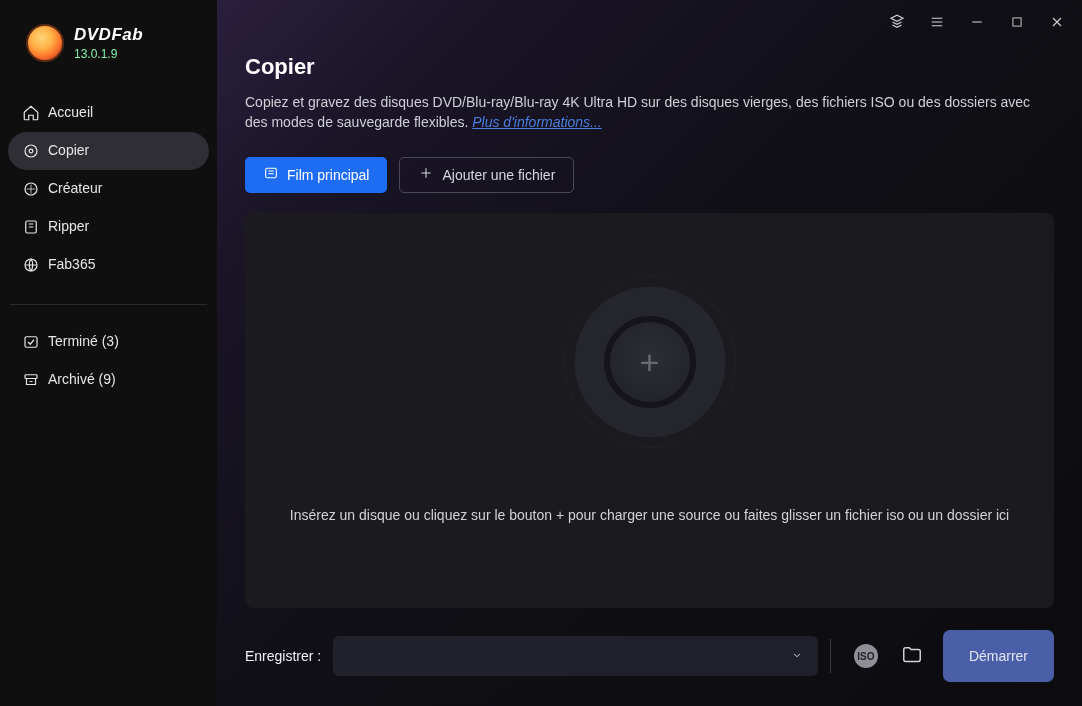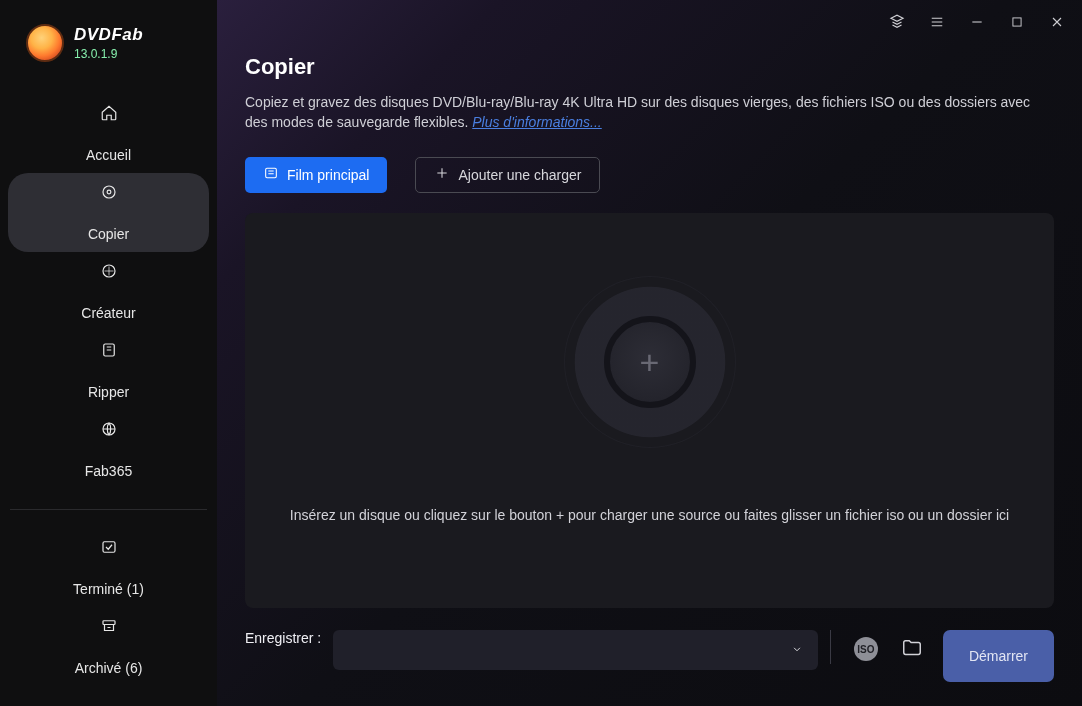--- a/index.html
+++ b/index.html
@@ -32,26 +32,25 @@
   background: radial-gradient(circle at 40% 35%, #ffd27a 0%, #ffb347 35%, #ff7a2e 60%, #d94e21 80%);
   border: 2px solid #5e2c12;
   position: relative;
   flex-shrink: 0;
 }
 .brand-text { display: flex; flex-direction: column; line-height: 1.2; }
 .brand-name { font-weight: 700; font-size: 17px; color: #fff; font-style: italic; letter-spacing: .5px;}
 .brand-ver { font-size: 12px; color: #86efac; margin-top: 2px;}
 .nav { padding: 14px 8px 0 8px; }
 .nav-item {
-  display: flex; align-items: center; gap: 25px;
+  display: flex; gap: 8px;
   padding: 10px 14px;
   border-radius: 20px;
   color: #e6e6e6;
   cursor: pointer;
-  flex-direction: column;
 }
 .nav-item.active { background: #2e2e34; }
 .nav-item .icon { width: 18px; height: 18px; display: flex; align-items: center; justify-content: center; }
 .nav-divider { height: 1px; background: #2a2a2d; margin: 20px 10px 18px; }
 .main {
   flex: 1;
   display: flex;
   flex-direction: column;
   background: linear-gradient(135deg, #2a1f3d 0%, #1a1426 18%, #0f0f15 50%, #0c0c10 100%);
   position: relative;
@@ -62,21 +61,21 @@
   justify-content: flex-end;
   align-items: center;
   gap: 18px;
   padding: 0 14px;
 }
 .titlebar .tbtn { width: 22px; height: 22px; display:flex; align-items:center; justify-content:center; color:#cfcfd4; cursor:pointer; }
 .content { padding: 10px 28px 0 28px; flex:1; display:flex; flex-direction:column; }
 .page-title { font-size: 22px; font-weight: 700; color: #fff; margin-bottom: 12px; }
 .desc { color: #cfcfd6; line-height: 1.45; max-width: 820px; }
 .desc .link { color: #4a7fe0; text-decoration: underline; cursor: pointer; font-style: italic; }
-.actions { display: flex; gap: 28px; margin: 24px 0 20px; }
+.actions { display: flex; gap: 12px; margin: 24px 0 20px; }
 .btn { display:flex; align-items:center; gap:8px; height:36px; padding:0 18px; border-radius:5px; font-size:14px; cursor:pointer; }
 .btn-primary { background:#1d6cf2; color:#fff; }
 .btn-outline { background:transparent; color:#d7d7dc; border:1px solid #4a4a52; }
 .dropzone {
   background: #1a1a1f;
   border-radius: 8px;
   flex:1; min-height: 360px;
   display:flex; flex-direction:column; align-items:center; justify-content:center;
   gap: 60px;
   margin-bottom: 22px;
@@ -90,21 +89,21 @@
 .drop-circle {
   width: 92px; height:92px; border-radius:50%;
   background: radial-gradient(circle at 50% 45%, #2d2d36 0%, #24242c 70%, #1c1c23 100%);
   border: 6px solid #14141a;
   display:flex; align-items:center; justify-content:center;
   color:#696974; font-size:34px; font-weight:300;
   cursor:pointer;
 }
 .drop-text { color:#d2d2d8; font-size:14px; padding: 0 30px 20px; }
 .footer {
-  display:flex; gap: 12px;
+  display:flex; align-items:center; gap: 12px;
   padding: 0 0 24px 0;
 }
 .footer-label { color:#efeff4; }
 .select {
   flex:1 1 480px; max-width: 505px;
   height:40px; background:#20202a; border-radius:6px;
   display:flex; align-items:center; justify-content:space-between;
   padding: 0 14px; color:#e5e5ea; cursor:pointer;
 }
 .vsep { width:1px; height:34px; background:#3a3a44; }
@@ -180,30 +179,30 @@
   <div class="nav-divider"></div>
 
   <div class="nav" style="padding-top:0">
     <div class="nav-item">
       <span class="icon">
           <svg viewBox="0 0 24 24" width="18" height="18">
             <rect x="4" y="5" width="16" height="14" rx="2"></rect>
             <path d="M8 12l3 3 5-6"></path>
           </svg>
         </span>
-      <span>Terminé (1)</span>
+      <span>Terminé (3)</span>
     </div>
     <div class="nav-item">
       <span class="icon">
           <svg viewBox="0 0 24 24" width="18" height="18">
             <rect x="4" y="5" width="16" height="5" rx="1"></rect>
             <path d="M6 10v8h12v-8M10 14h4"></path>
           </svg>
         </span>
-      <span>Archivé (6)</span>
+      <span>Archivé (9)</span>
     </div>
   </div>
 </div>
 
 <div class="main">
   <div class="titlebar">
     <div class="tbtn">
         <svg viewBox="0 0 24 24" width="18" height="18">
           <path d="M4 7l8-4 8 4-8 4-8-4zM6 12l6 3 6-3M6 16l6 3 6-3"></path>
         </svg>
@@ -241,21 +240,21 @@
         <span><svg viewBox="0 0 24 24" width="16" height="16">
               <rect x="4" y="5" width="16" height="14" rx="2"></rect>
               <path d="M8 9h8M8 13h8"></path>
             </svg></span>
         <span>Film principal</span>
       </div>
       <div class="btn btn-outline">
         <span><svg viewBox="0 0 24 24" width="16" height="16">
               <path d="M12 5v14M5 12h14"></path>
             </svg></span>
-        <span>Ajouter une charger</span>
+        <span>Ajouter une fichier</span>
       </div>
     </div>
 
     <div class="dropzone">
       <div class="drop-circle-ring">
         <div class="drop-circle">
           <span>+</span>
         </div>
       </div>
       <div class="drop-text">Insérez un disque ou cliquez sur le bouton +  pour charger une source ou faites glisser un fichier iso ou un dossier ici</div>

